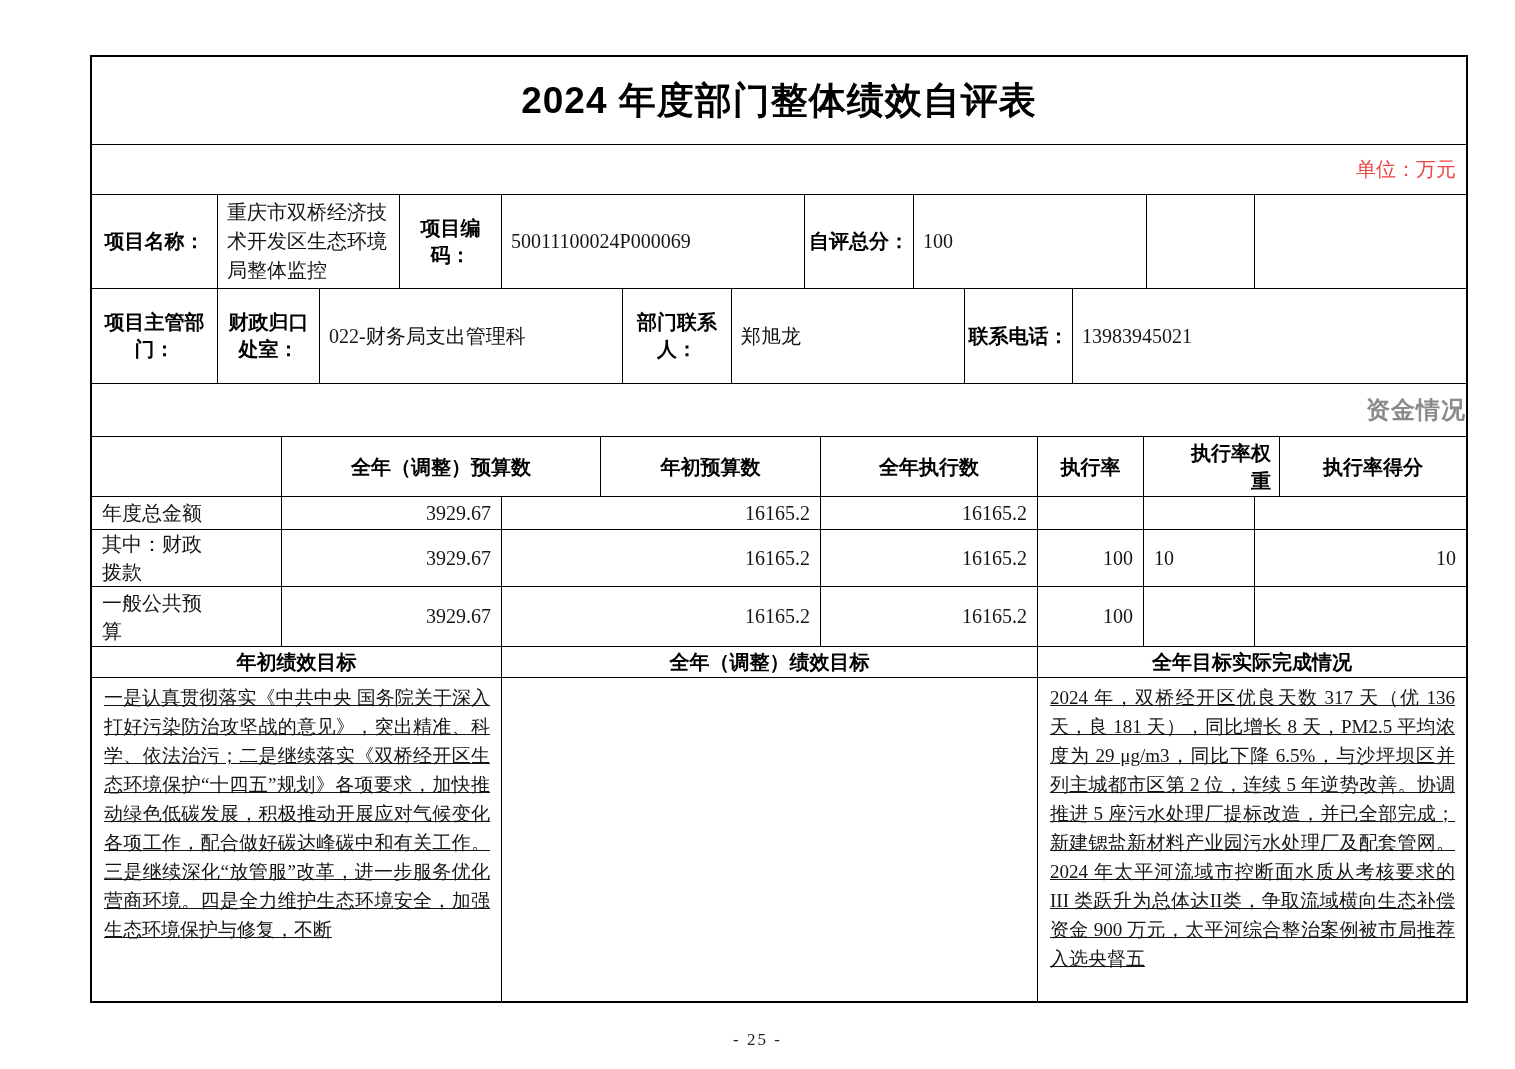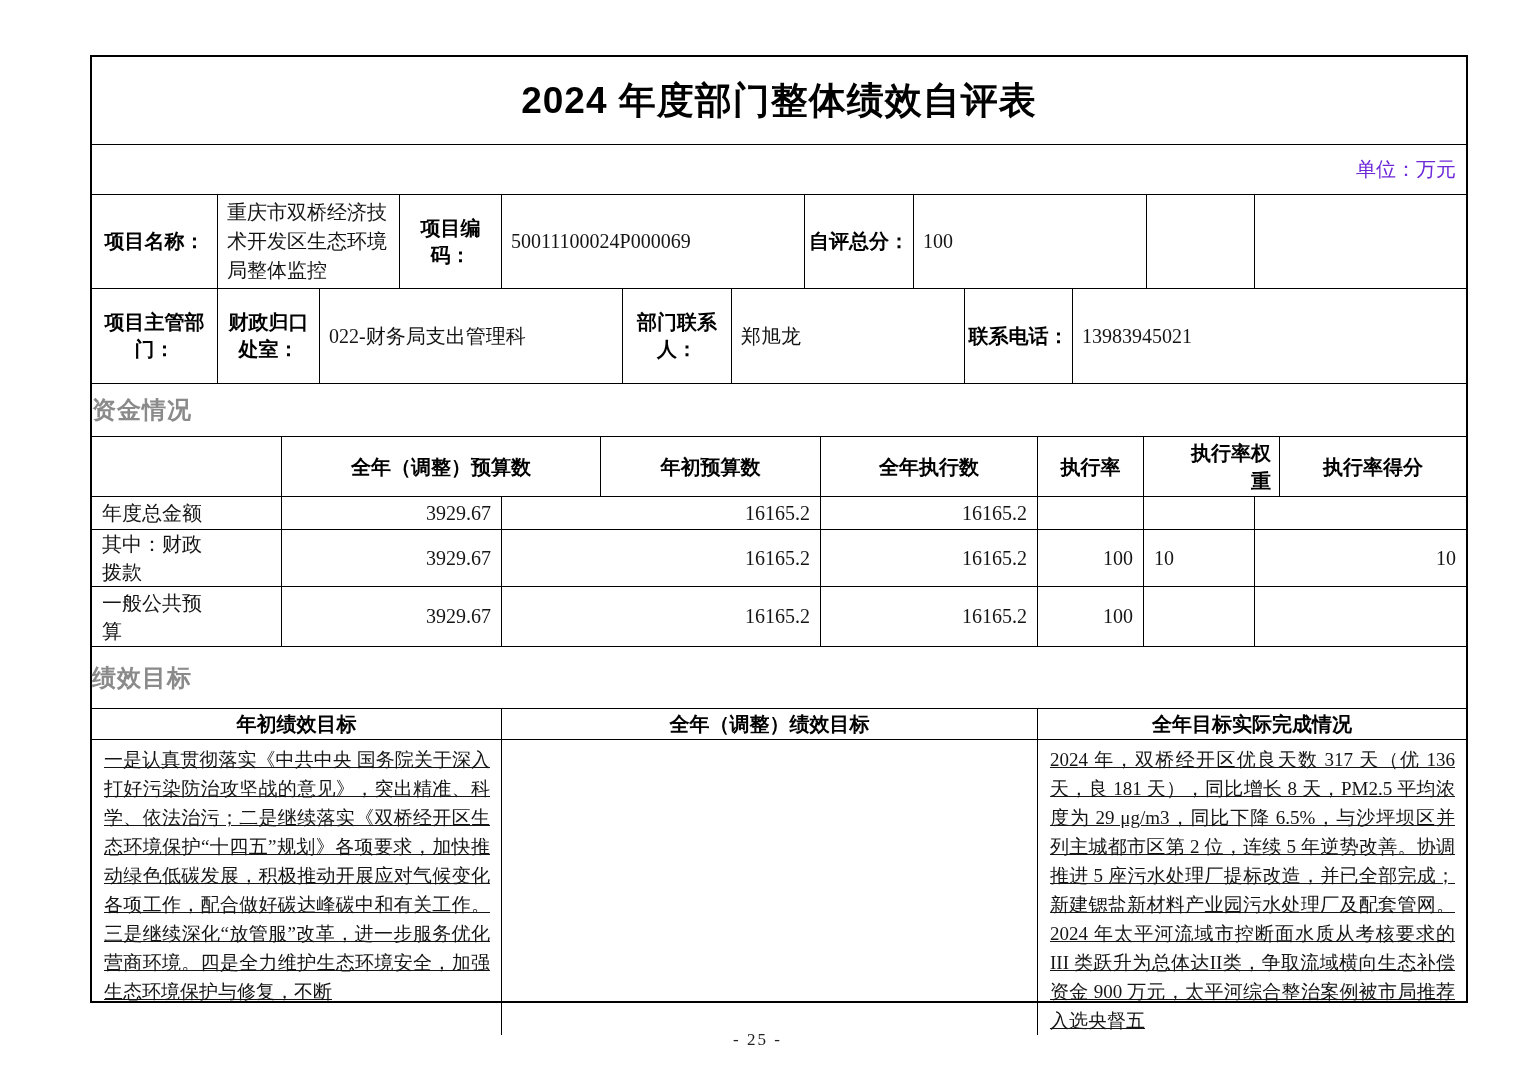--- a/index.html
+++ b/index.html
@@ -19,21 +19,21 @@
   .row { display:flex; border-bottom:1px solid #000; flex-shrink:0; }
   .row:last-child { border-bottom:none; }
   .cell { border-right:1px solid #000; display:flex; align-items:center; overflow:hidden; }
   .cell:last-child { border-right:none; }
 
   
   .title-row   { height:88px; align-items:center; justify-content:center; }
   .unit-row    { height:50px; align-items:center; justify-content:flex-end; padding-right:10px; }
   .info-row-1  { height:94px; }
   .info-row-2  { height:95px; }
-  .section-row { height:53px; align-items:center; justify-content:flex-start; }
+  .section-row { height:53px; align-items:center; justify-content:flex-end; }
   .section-row.goals { height:62px; }
   .fund-header { height:60px; }
   .fund-r1 { height:33px; }
   .fund-r2 { height:57px; }
   .fund-r3 { height:60px; }
   .goal-header { height:31px; }
   .body-row { flex:1 1 auto; }
 
   
   .iw1{width:126px} .iw2{width:182px} .iw3{width:102px} .iw4{width:303px}
@@ -44,21 +44,21 @@
   .fw5{width:106px} .fw6{width:111px} .fw7{flex:1}
 
   
   .gw1{width:410px} .gw2{width:536px} .gw3{flex:1}
 
   
   .doc-title {
     font-family:"Liberation Sans","DejaVu Sans",sans-serif;
     font-weight:bold; font-size:37px; letter-spacing:1px; color:#000;
   }
-  .unit-label { font-size:20px; color:#6d28d9; }
+  .unit-label { font-size:20px; color:#ef4444; }
   .lbl {
     font-family:"Liberation Sans","DejaVu Sans",sans-serif;
     font-weight:bold; font-size:20px; line-height:27px;
     justify-content:center; text-align:center; padding:2px 3px; color:#000;
   }
   .val { font-size:20px; line-height:29px; justify-content:flex-start; text-align:left; padding:2px 9px; }
   .num { font-size:20px; justify-content:flex-end; text-align:right; padding:2px 10px; }
   .num-left { font-size:20px; justify-content:flex-start; text-align:left; padding:2px 10px; }
   .fund-label { font-size:20px; line-height:28px; justify-content:flex-start; text-align:left; padding:2px 10px; }
   .fund-label span { display:inline-block; max-width:106px; }
@@ -159,23 +159,20 @@
           <span>一般公共预算</span>
         </div>
       <div class="cell num fw2">3929.67</div>
       <div class="cell num fw3">16165.2</div>
       <div class="cell num fw4">16165.2</div>
       <div class="cell num fw5">100</div>
       <div class="cell num-left fw6"></div>
       <div class="cell num fw7"></div>
     </div>
 
-    <div class="row section-row goals">
-      <div class="section-title">绩效目标</div>
-    </div>
 
     <div class="row goal-header">
       <div class="cell hdr gw1">年初绩效目标</div>
       <div class="cell hdr gw2">全年（调整）绩效目标</div>
       <div class="cell hdr gw3">全年目标实际完成情况</div>
     </div>
 
     <div class="row body-row">
       <div class="cell body-cell gw1">一是认真贯彻落实《中共中央 国务院关于深入打好污染防治攻坚战的意见》，突出精准、科学、依法治污；二是继续落实《双桥经开区生态环境保护“十四五”规划》各项要求，加快推动绿色低碳发展，积极推动开展应对气候变化各项工作，配合做好碳达峰碳中和有关工作。三是继续深化“放管服”改革，进一步服务优化营商环境。四是全力维护生态环境安全，加强生态环境保护与修复，不断</div>
       <div class="cell body-cell gw2"></div>

